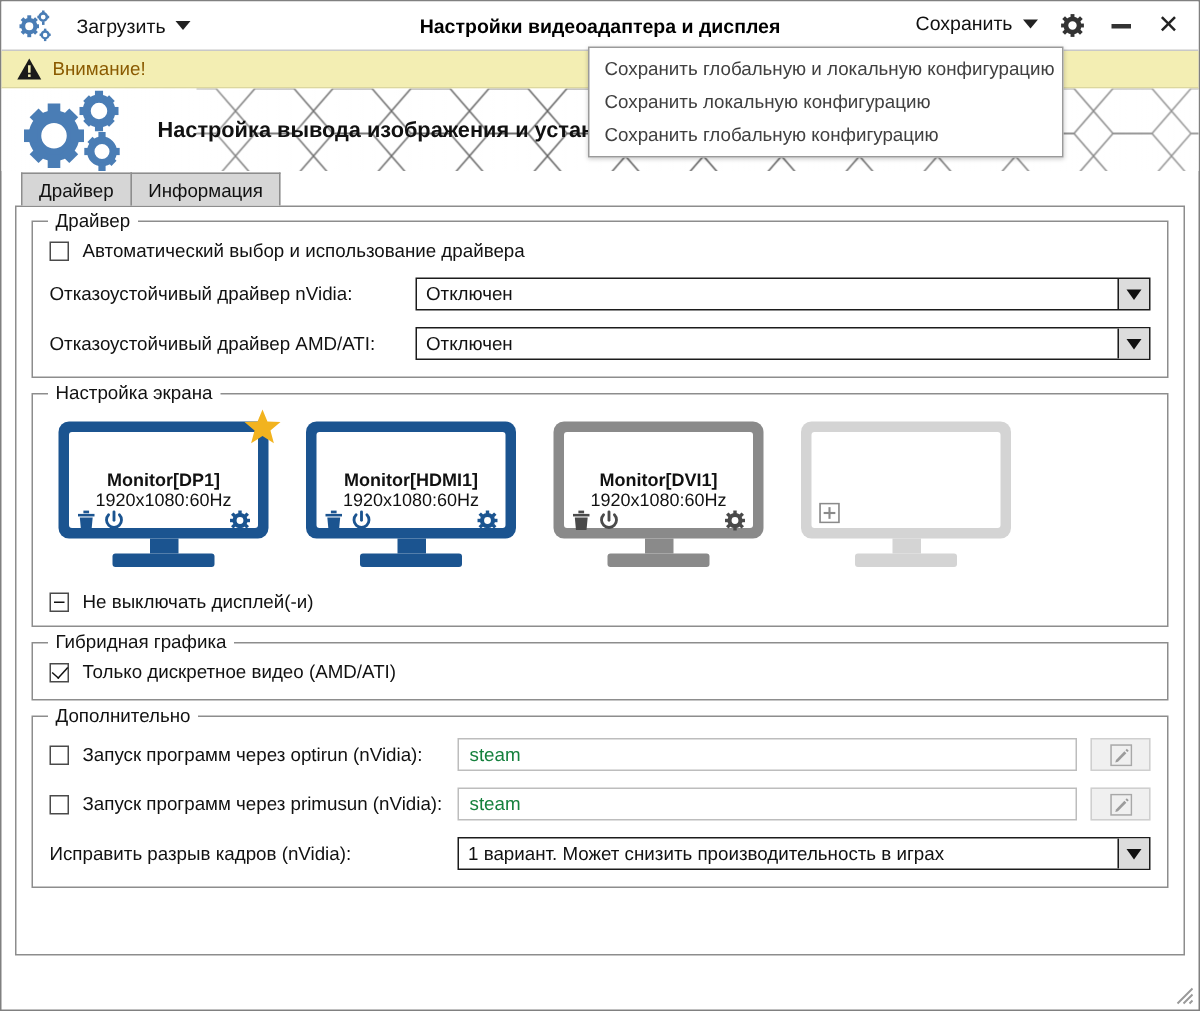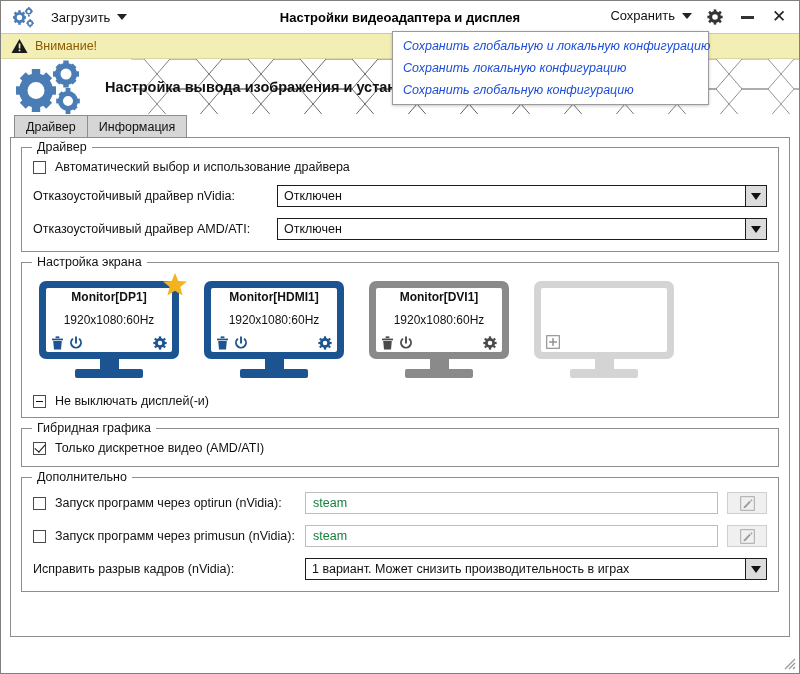--- a/index.html
+++ b/index.html
@@ -43,21 +43,21 @@
   .tb-min { width:13px;height:3px;background:#333; }
   .tb-close { font-size:17px; line-height:14px; color:#222; font-family:"Liberation Sans",sans-serif;}
 
   
   .dropdown {
     position:absolute; left:391px; top:30px; width:317px;
     background:#ffffff; border:1px solid #9a9a9a;
     z-index:50; padding:3px 0;
     box-shadow:0 1px 3px rgba(0,0,0,.22);
   }
-  .dd-item { padding:4px 9px 4px 10px; font-size:12.5px; color:#1d4ed8; white-space:nowrap;font-style:italic; }
+  .dd-item { padding:4px 9px 4px 10px; font-size:12.5px; color:#404040; white-space:nowrap; }
 
   
   .warning {
     height:25px; background:#f3eeb3;
     display:flex; align-items:center; gap:7px;
     padding-left:10px; border-bottom:1px solid #dcd79f;
   }
   .warn-text { font-size:12.5px; color:#8a5a00; }
 
   
@@ -145,21 +145,21 @@
   .mon-screen {
     width:140px; height:78px; border-radius:7px;
     display:flex; align-items:center; justify-content:center;
     padding:7px;
   }
   .mon-inner {
     width:100%; height:100%; background:#ffffff; border-radius:2px;
     display:flex; flex-direction:column; justify-content:space-between;
     padding:2px 5px 2px 5px;
   }
-  .mon-name { font-size:12px; font-weight:bold; text-align:center; color:#111; line-height:14px; }
+  .mon-name { font-size:12px; font-weight:bold; text-align:center; color:#111; line-height:14px;margin-top:23px; }
   .mon-res  { font-size:12px; text-align:center; color:#111; line-height:13px; }
   .mon-icons { display:flex; align-items:center; gap:5px; }
   .mon-icons .spacer { flex:1; }
   .mon-stand { display:flex; flex-direction:column; align-items:center; }
   .stand-neck { width:19px; height:10px; }
   .stand-base { width:68px; height:9px; border-radius:2px; }
 
   .mon-blue  .mon-screen { background:#1b5490; }
   .mon-blue  .stand-neck, .mon-blue .stand-base { background:#1b5490; }
   .mon-gray  .mon-screen { background:#8a8a8a; }

